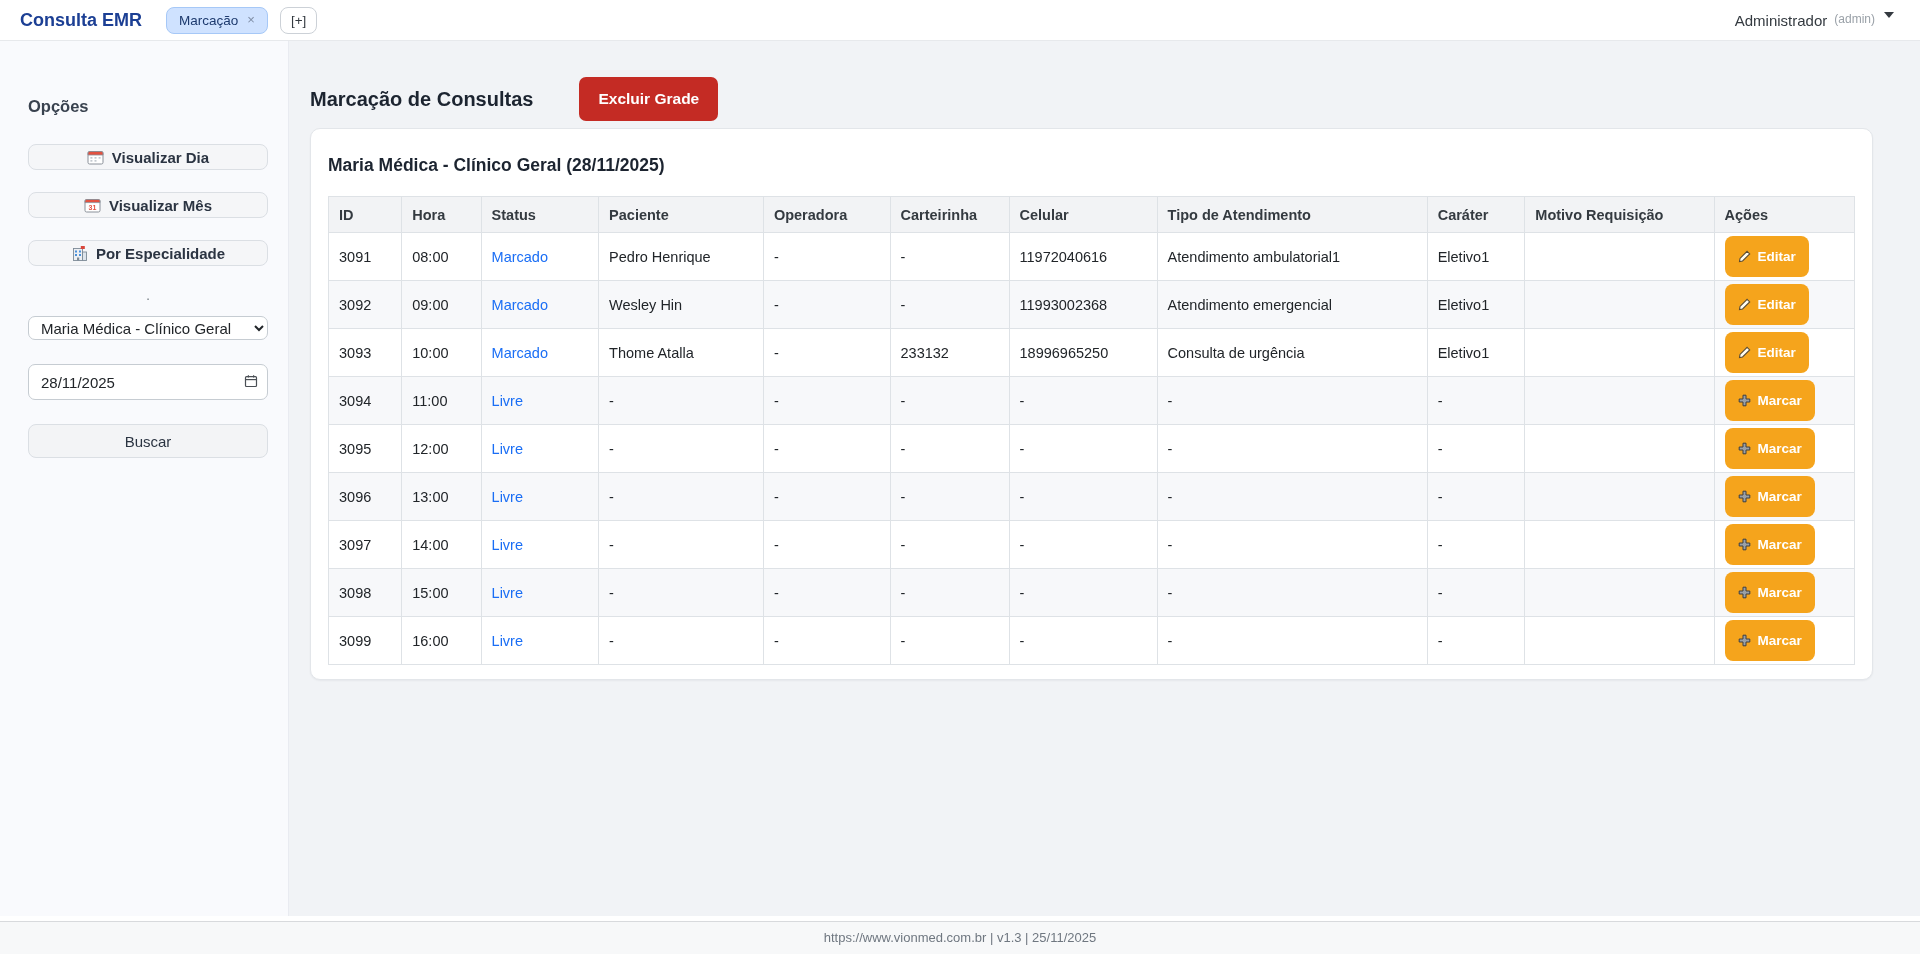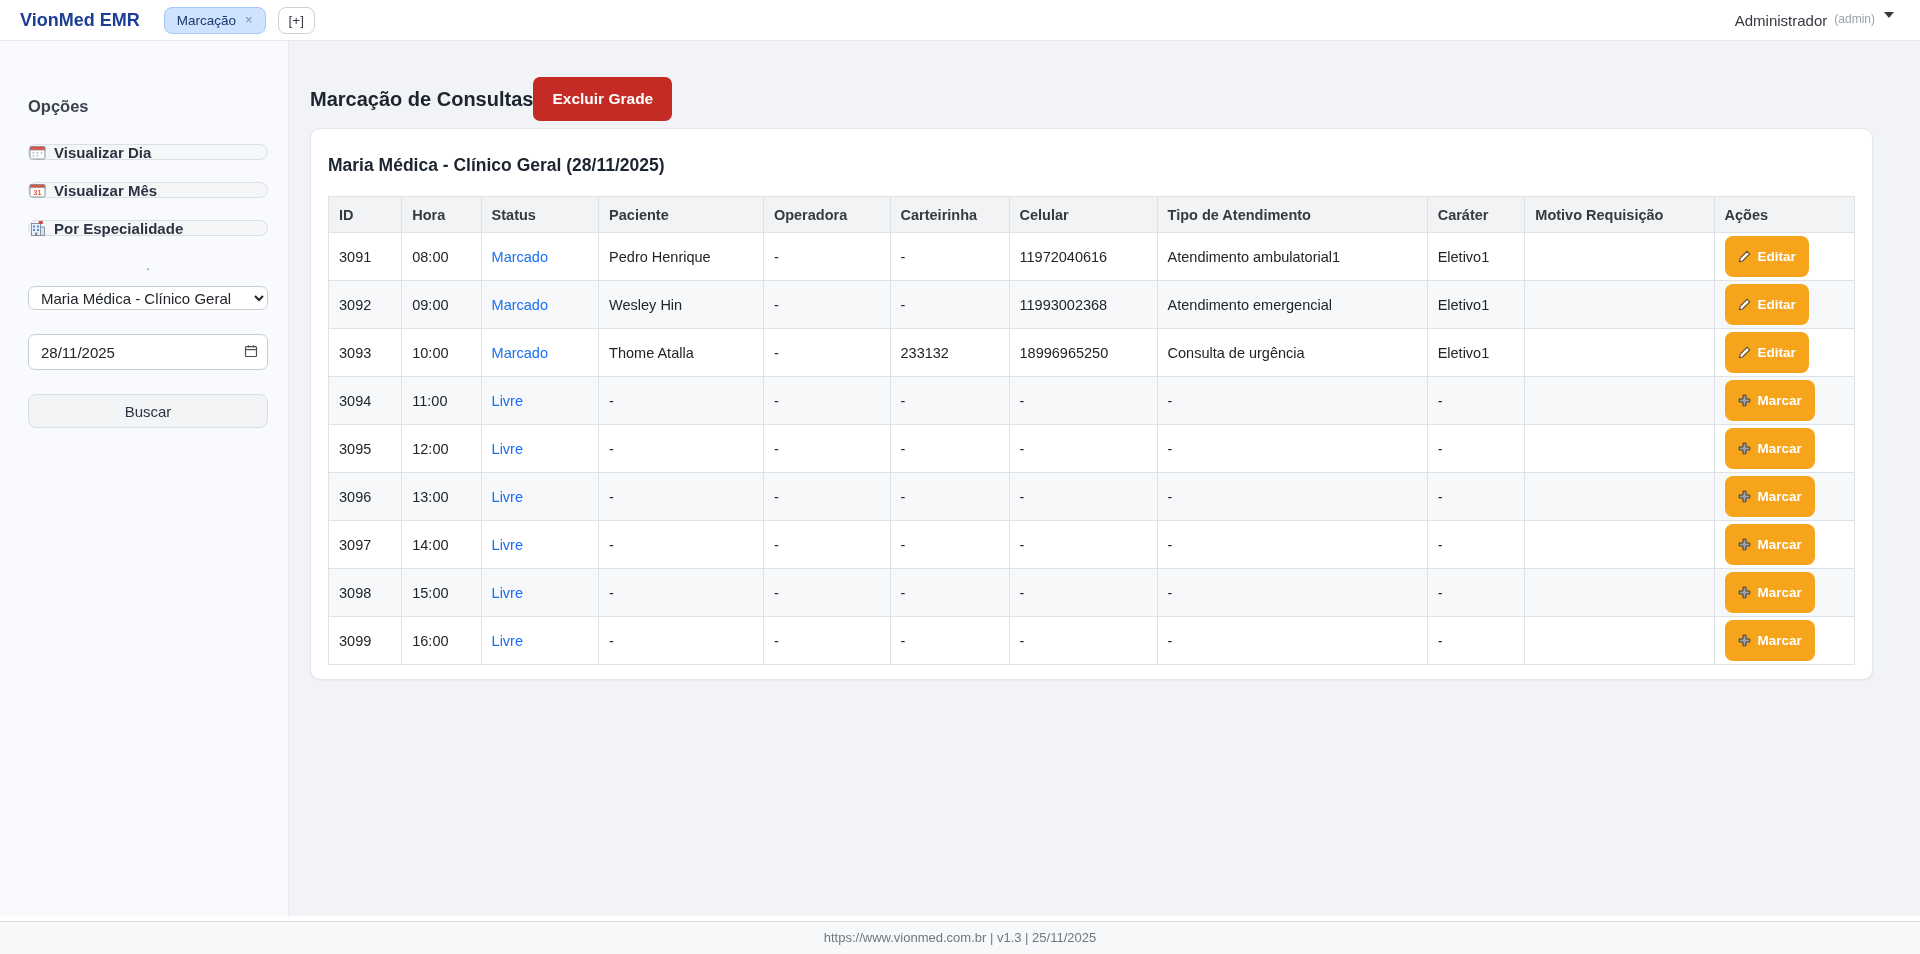--- a/index.html
+++ b/index.html
@@ -22,42 +22,42 @@
   .caret-down { width:0; height:0; border-left:5px solid transparent; border-right:5px solid transparent;
                 border-top:6px solid #343a40; display:inline-block; margin-left:2px; }
 
   
   .app-row { display:flex; height:875px; }
 
   
   .sidebar { width:289px; background:#f9fafd; border-right:1px solid #e9ebf1;
              padding:56px 21px 0 28px; flex-shrink:0; }
   .sidebar-title { font-size:16.5px; font-weight:700; color:#39424f; margin-bottom:28px; }
-  .side-btn { display:flex; align-items:center; gap:8px;
-              width:240px; height:16px; background:#f5f6f8; border:1px solid #dbdfe4;
+  .side-btn { display:flex; align-items:center; justify-content:center; gap:8px;
+              width:240px; height:26px; background:#f5f6f8; border:1px solid #dbdfe4;
               border-radius:8px; font-size:15px; font-weight:600; color:#2b3442;
               font-family:inherit; cursor:pointer; margin-bottom:22px; }
   .side-dot { text-align:center; width:240px; color:#6c757d; font-size:13px; height:20px; margin:2px 0 8px; }
   .side-select { width:240px; height:24px; border:1px solid #c6ccd2; border-radius:7px;
                  background:#fff; font-size:15px; color:#212529; padding:0 8px;
                  font-family:inherit; margin-bottom:24px; cursor:pointer; }
   .side-date { position:relative; width:240px; height:36px; margin-bottom:24px; }
   .side-date input { width:100%; height:100%; border:1px solid #c6ccd2; border-radius:7px;
                      font-size:15px; color:#212529; padding:0 34px 0 12px; font-family:inherit; }
   .date-ico { position:absolute; right:10px; top:10px; }
   .buscar-btn { display:block; width:240px; height:34px; background:#f3f4f6; border:1px solid #dbdfe4;
                 border-radius:8px; font-size:15px; color:#2b3442; font-family:inherit;
                 cursor:pointer; margin-top:16px; }
 
   
   .main { flex:1; background:#f1f3f6; padding:38px 31px 0 21px; overflow:hidden; }
   .main-head { display:flex; align-items:center; justify-content:flex-start; height:40px; }
   .page-title { font-size:20px; font-weight:700; color:#1c2430; }
   .danger-btn { background:var(--danger-red,#c42b24); color:#fff; border:none; border-radius:7px;
-                padding:13px 19px; font-size:15.5px; font-weight:700; font-family:inherit; cursor:pointer; }
+                padding:13px 19px; font-size:15.5px; font-weight:700; font-family:inherit; cursor:pointer;margin-left:46px; }
   .card { background:#fff; border:1px solid #e3e6ea; border-radius:10px;
           box-shadow:0 1px 2px rgba(16,24,40,.05); margin-top:9px; margin-right:16px;
           padding:26px 17px 14px 17px; }
   .card-title { font-size:17.5px; font-weight:700; color:#1c2430; margin-bottom:20px; }
 
   
   table { width:100%; border-collapse:collapse; table-layout:fixed; }
   th, td { border:1px solid #dee2e6; text-align:left; font-size:14.5px;
            padding:0 10px; overflow:hidden; white-space:nowrap; }
   thead th { background:#f2f3f5; color:#343a40; font-weight:600; height:36px; }
@@ -70,21 +70,21 @@
   .btn-icon { display:inline-flex; }
 
   
   .footer { margin-top:5px; height:33px; background:#f7f8f9; border-top:1px solid #d8dadd;
             text-align:center; line-height:32px; font-size:13px; color:#6f7780; }
 </style>
 </head>
 <body>
 
 <header class="topbar">
-  <span class="brand">VionMed EMR</span>
+  <span class="brand">Consulta EMR</span>
   <span class="tab-pill">
     <span>Marcação</span>
     <span class="tab-close">×</span>
   </span>
   <button class="newtab-btn">[+]</button>
   <div class="topbar-right">
     <span class="user-name">Administrador</span>
     <span class="user-role">(admin)</span>
     <span class="caret-down"></span>
   </div>

